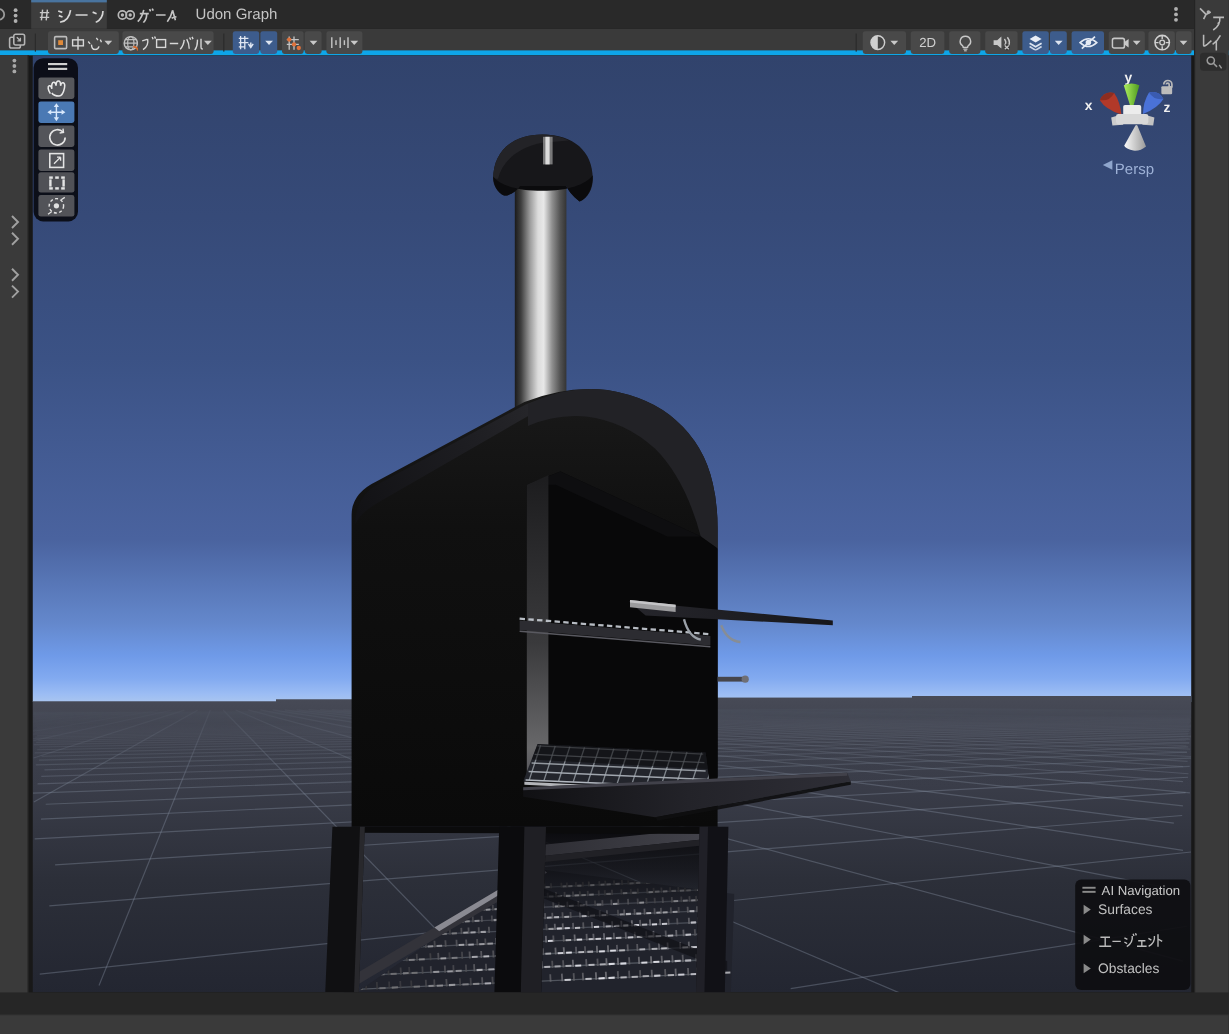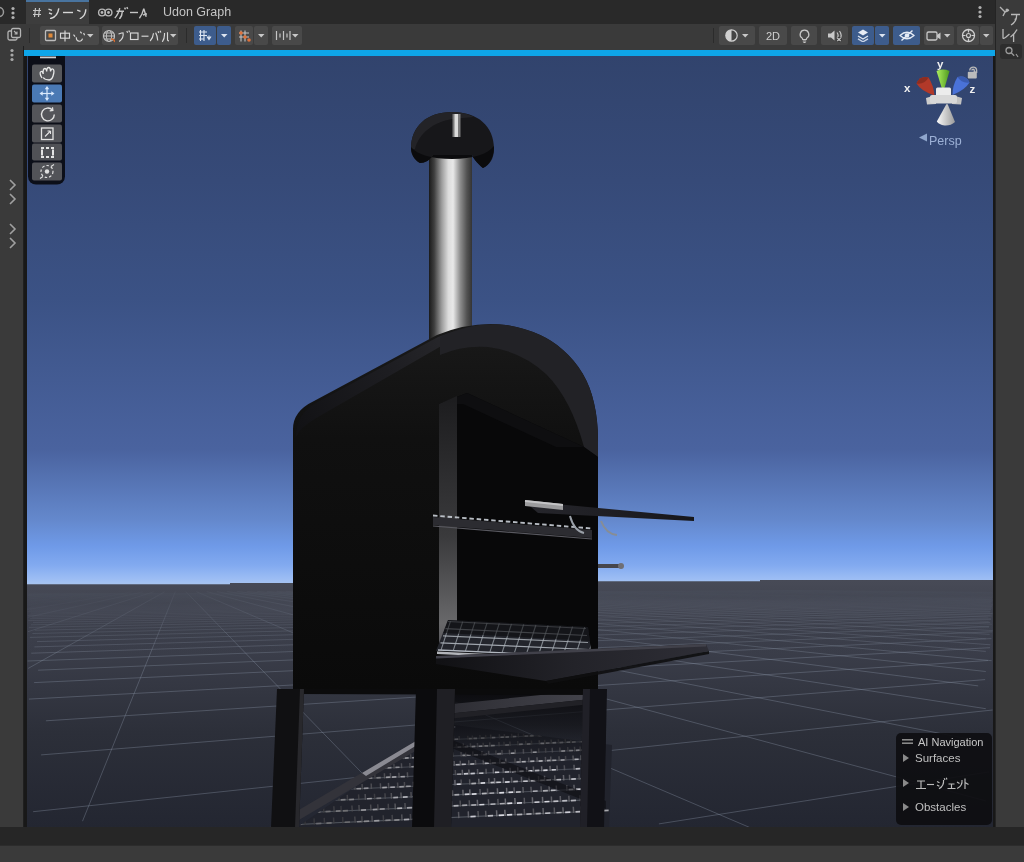--- a/index.html
+++ b/index.html
@@ -1,19 +1,19 @@
 <!DOCTYPE html>
 <html><head><meta charset="utf-8">
 <style>
 html,body{margin:0;padding:0;width:1024px;height:862px;overflow:hidden;background:#181818;
 font-family:"Liberation Sans",sans-serif;-webkit-font-smoothing:antialiased;}
 *{box-sizing:border-box}
 .abs{position:absolute}
 #tabbar{position:absolute;left:0;top:0;width:1024px;height:24px;background:#292929}
-#toolbar{position:absolute;left:0;top:24px;width:1024px;height:32px;background:#3a3a3a;border-bottom:6px solid #0ea5e9}
+#toolbar{position:absolute;left:0;top:24px;width:1024px;height:22px;background:#3a3a3a;border-bottom:4px solid #0ea5e9}
 #leftstrip{position:absolute;left:0;top:46px;width:24px;height:782px;background:#3a3a3a;border-right:1px solid #1f1f1f}
 #rightstrip{position:absolute;left:995px;top:0px;width:29px;height:845px;background:#3a3a3a;border-left:1px solid #242424}
 #scene{position:absolute;left:27px;top:46px;width:966px;height:781px;overflow:hidden}
 #bb1{position:absolute;left:0;top:827px;width:1024px;height:18px;background:#262626}
 #bb2{position:absolute;left:0;top:845px;width:1024px;height:17px;background:#3a3a3a;border-top:1px solid #2c2c2c}
 .tab{position:absolute;top:0;height:35px;color:#bdbdbd;font-size:12px;line-height:24px}
 .btn{position:absolute;top:2px;height:19px;background:#494949;border-radius:2px;color:#d8d8d8;
 font-size:11px;display:flex;align-items:center;justify-content:center}
 .btn.blue{background:#3d5c8c}
 .vsep{position:absolute;top:4px;height:15px;width:1px;background:#2b2b2b}

